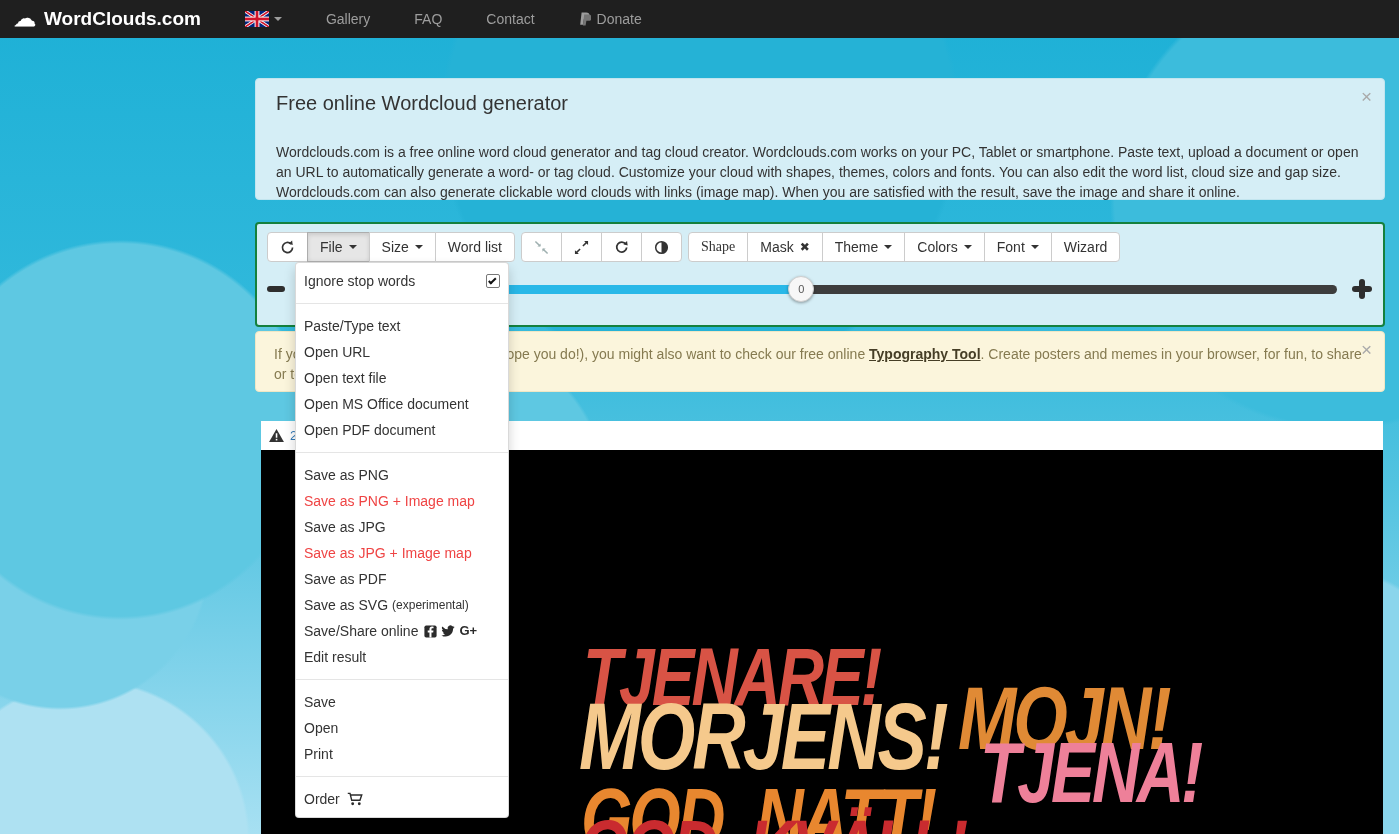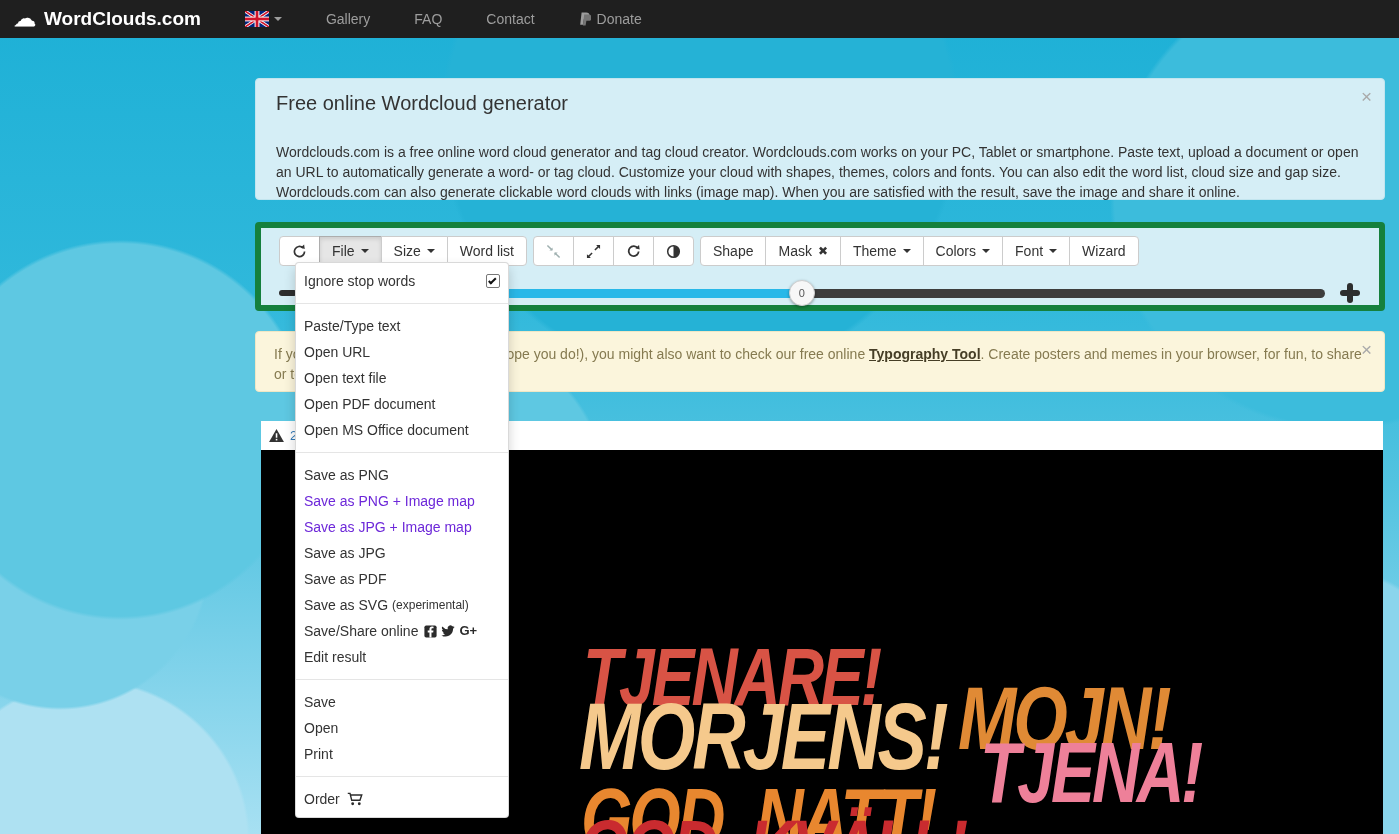--- a/index.html
+++ b/index.html
@@ -34,28 +34,28 @@
   
   .panel { position:absolute; left:255px; width:1130px; border-radius:4px; }
   .close-x { position:absolute; top:8px; right:12px; font-size:19px; color:#aaa; cursor:pointer; line-height:1; }
 
   
   .intro { top:78px; height:122px; background:#d5eef6; border:1px solid #c2e5ef; padding:13px 20px; }
   .intro-title { font-size:20px; color:#333; margin-bottom:28px; }
   .intro-body { font-size:14px; color:#333; line-height:1.42; width:1088px; }
 
   
-  .toolbox { top:222px; height:89px; background:#d5eef6; border:6px solid #15803d; padding:8px 18px; }
+  .toolbox { top:222px; height:105px; background:#d5eef6; border:2px solid #15803d; padding:8px 10px; }
   .btn-row { display:flex; align-items:flex-start; }
   .btn-group { display:inline-flex; margin-right:6px; }
   .tbtn { height:30px; background:#fff; border:1px solid #ccc; color:#333; font-size:14px;
           padding:0 12px; display:flex; align-items:center; gap:6px; cursor:pointer;
           font-family:"Liberation Sans",sans-serif; }
   .btn-group .tbtn + .tbtn { margin-left:-1px; }
-  .btn-group .tbtn:first-child { border-radius:4px 0 0 4px; }
+  .btn-group .tbtn:first-child { border-radius:4px 0 0 4px;font-family:Liberation Serif, serif; }
   .btn-group .tbtn:last-child { border-radius:0 4px 4px 0; }
   .btn-group .tbtn:only-child { border-radius:4px; }
   .tbtn.active { background:#e6e6e6; border-color:#adadad; box-shadow:inset 0 2px 4px rgba(0,0,0,.12); }
   .tbtn svg { display:block; }
 
   .slider-row { display:flex; align-items:center; margin-top:14px; height:26px; }
   .minus-btn { width:24px; display:flex; align-items:center; cursor:pointer; }
   .minus-btn .bar { width:18px; height:6px; background:#2e2e2e; border-radius:3px; }
   .slider-track { position:relative; flex:1; height:9px; background:#3d3d3d; border-radius:5px; margin:0 14px 0 6px; cursor:pointer; }
   .slider-fill { position:absolute; left:0; top:0; height:9px; width:48.5%; background:#29b8e8; border-radius:5px 0 0 5px; }
@@ -84,21 +84,21 @@
   .w-tjena    { left:719px; top:280px; font-size:66px; color:#ee8099; }
   .w-godnatt  { left:320px; top:326px; font-size:66px; color:#e8872f; }
   .w-godkvall { left:318px; top:358px; font-size:64px; color:#c92b2f; }
 
   
   .dropdown { position:absolute; left:295px; top:262px; width:214px; background:#fff;
               border:1px solid rgba(0,0,0,.15); border-radius:4px; box-shadow:0 6px 12px rgba(0,0,0,.18);
               padding:5px 0; z-index:100; }
   .mi { position:relative; padding:3px 8px; font-size:14px; color:#333; line-height:20px; cursor:pointer;
         display:flex; align-items:center; }
-  .mi.disabled { color:#6d28d9; cursor:default; }
+  .mi.disabled { color:#ef4444; cursor:default; }
   .mi .note { font-size:12px; margin-left:4px;text-align:center; }
   .mi .right { margin-left:auto; }
   .menu-divider { height:1px; background:#e5e5e5; margin:9px 0; }
   .checkbox { width:14px; height:14px; border:1px solid #777; border-radius:2px; background:#fff;
               display:flex; align-items:center; justify-content:center; }
   .checkbox .tick { width:8px; height:4px; border-left:2px solid #111; border-bottom:2px solid #111;
                     transform:rotate(-45deg) translate(0,-1px); }
   .social { display:flex; align-items:center; gap:4px; margin-left:6px; }
   .gplus { font-weight:700; font-size:13px; color:#2b2b2b; }
 
@@ -271,37 +271,37 @@
   <div class="mi">
       <span>Paste/Type text</span>
     </div>
   <div class="mi">
       <span>Open URL</span>
     </div>
   <div class="mi">
       <span>Open text file</span>
     </div>
   <div class="mi">
+      <span>Open MS Office document</span>
+    </div>
+  <div class="mi">
       <span>Open PDF document</span>
-    </div>
-  <div class="mi">
-      <span>Open MS Office document</span>
     </div>
   <div class="menu-divider"></div>
   <div class="mi">
       <span>Save as PNG</span>
     </div>
   <div class="mi disabled">
       <span>Save as PNG + Image map</span>
     </div>
+  <div class="mi">
+      <span>Save as JPG</span>
+    </div>
   <div class="mi disabled">
       <span>Save as JPG + Image map</span>
-    </div>
-  <div class="mi">
-      <span>Save as JPG</span>
     </div>
   <div class="mi">
       <span>Save as PDF</span>
     </div>
   <div class="mi">
     <span>Save as SVG</span>
     <span class="note">(experimental)</span>
   </div>
   <div class="mi">
     <span>Save/Share online</span>

